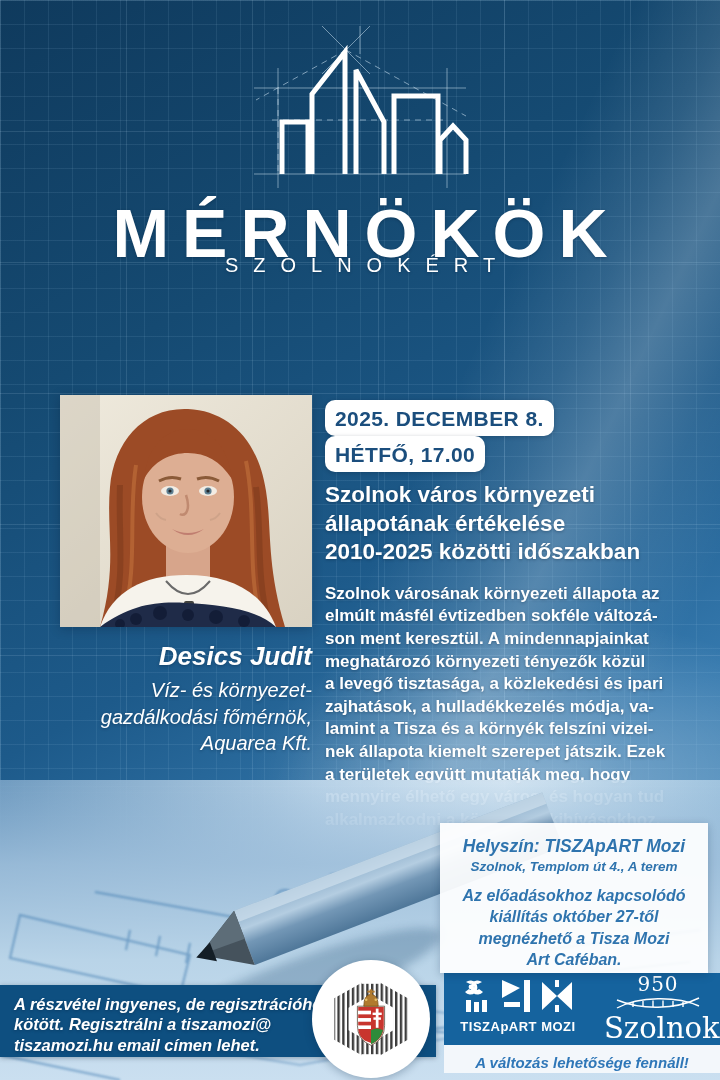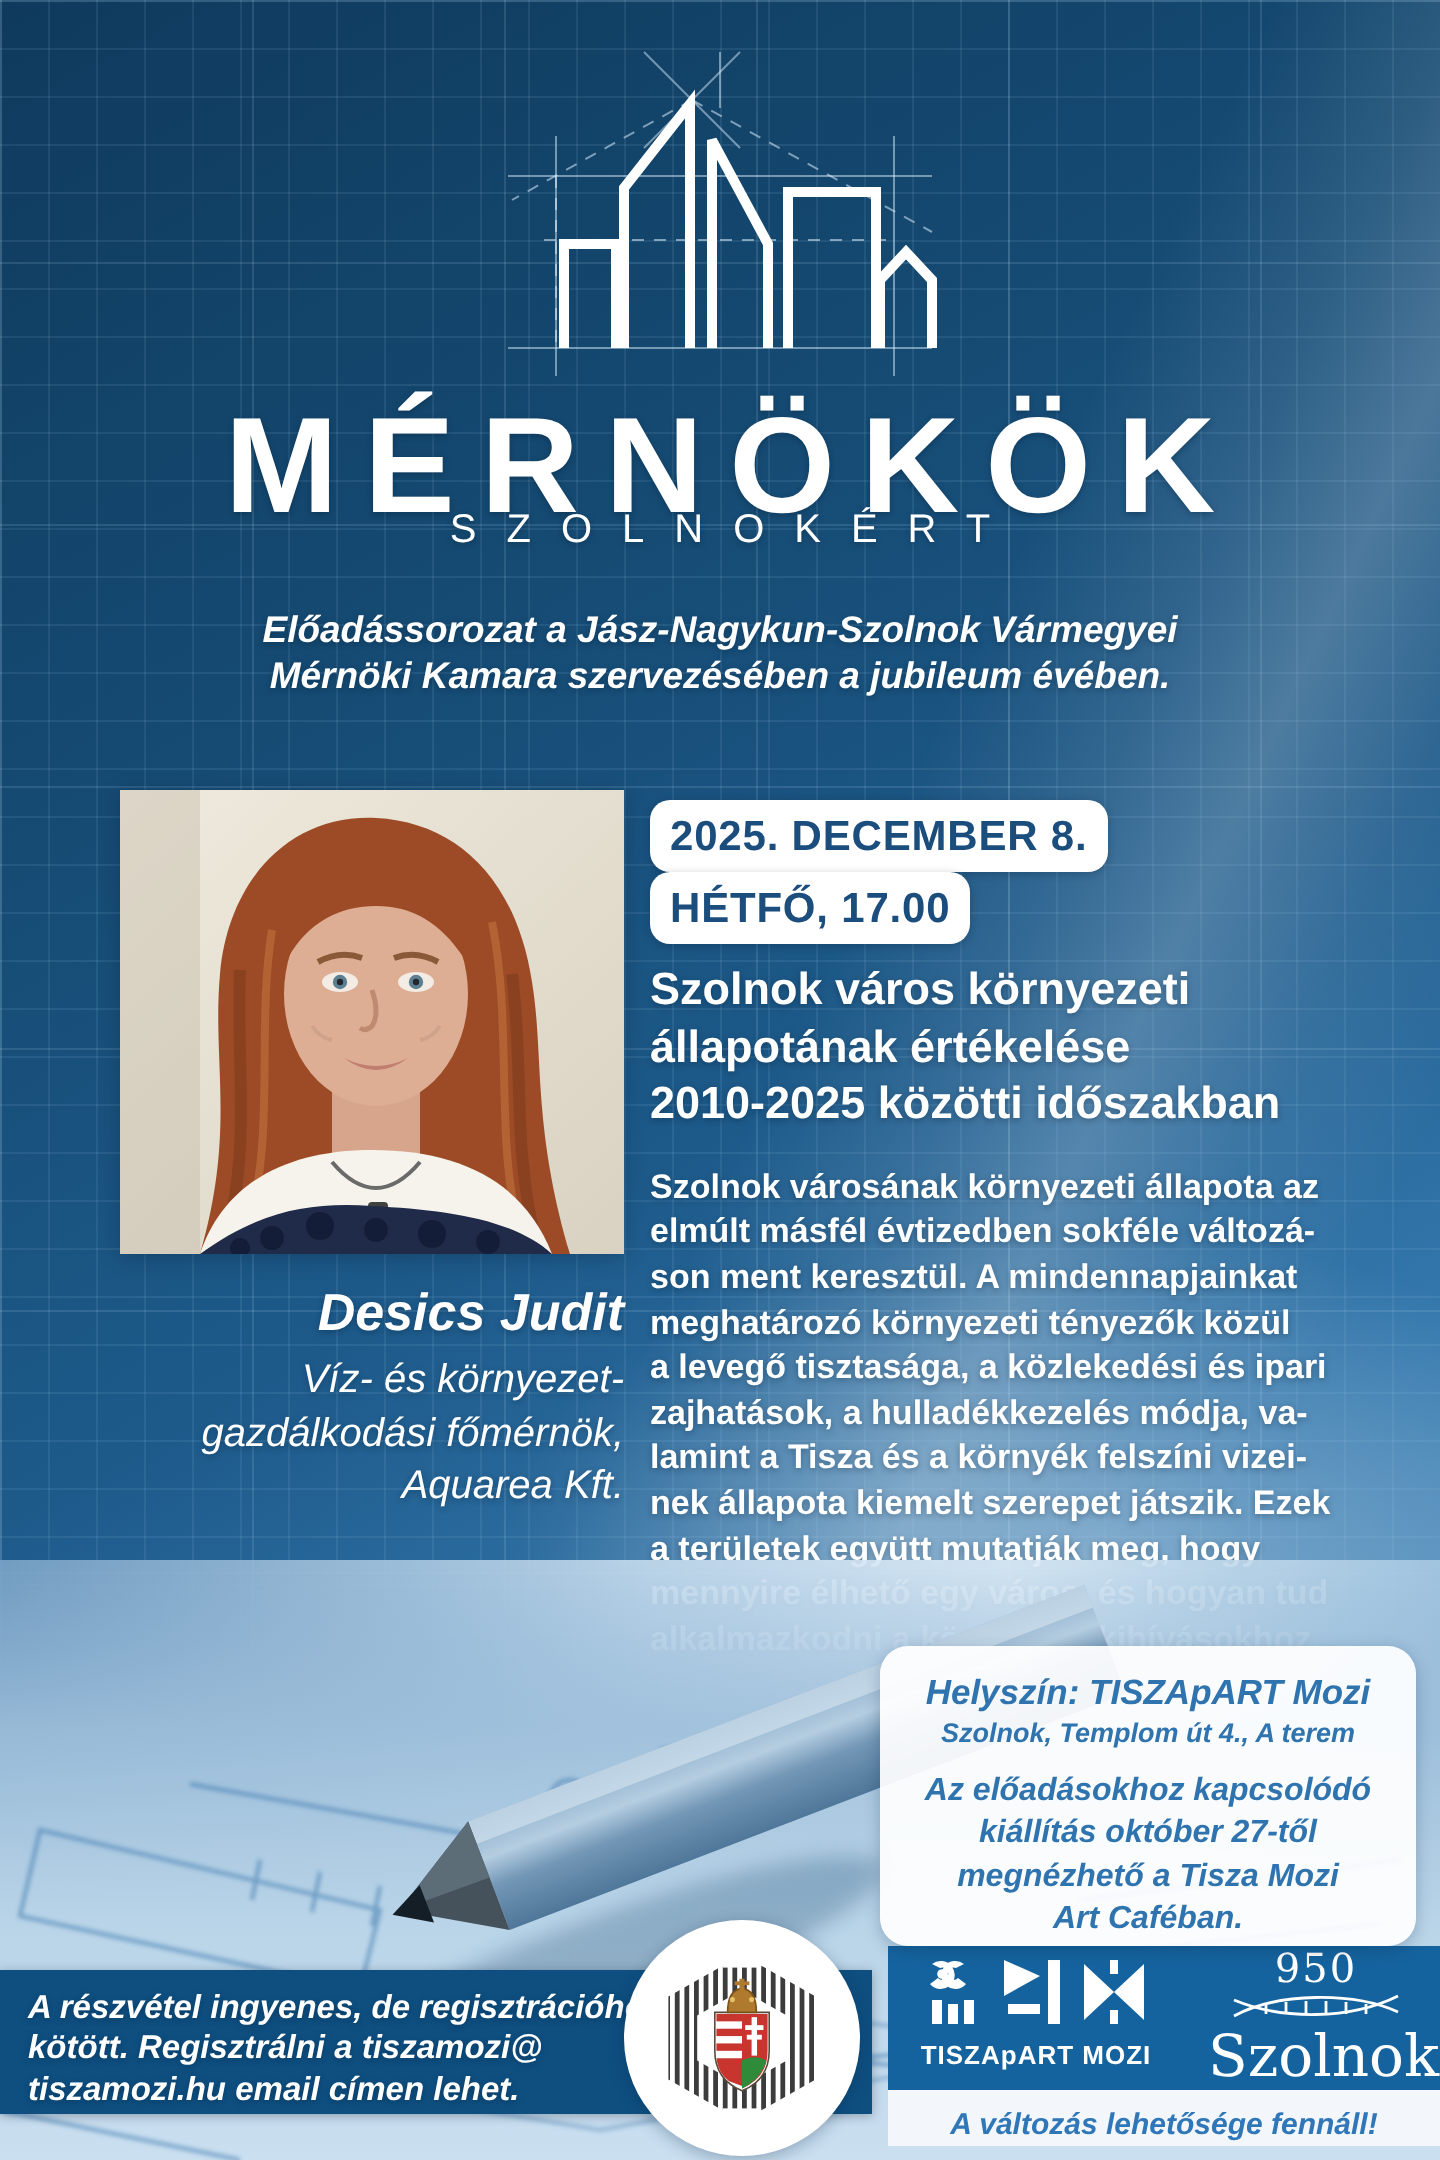--- a/index.html
+++ b/index.html
@@ -41,21 +41,21 @@
   
   .event{position:absolute;left:325px;top:400px;width:386px;}
   .badge{display:inline-block;background:#fff;color:var(--badge-text,#1b4e7d);
     font-weight:800;font-size:21px;line-height:1;padding:8px 10px 7px;letter-spacing:.4px;
     box-shadow:0 1px 4px rgba(0,20,40,.25);border-radius:10px;}
   .event-title{margin-top:9px;font-weight:800;font-size:22.5px;line-height:1.27;white-space:pre-line;}
   .event-desc{margin-top:16px;font-weight:600;font-size:17px;line-height:1.33;white-space:pre-line;}
   
   .venue-card{position:absolute;left:440px;top:823px;width:268px;height:150px;box-sizing:border-box;
     background:rgba(255,255,255,.93);text-align:center;color:var(--venue-text,#2f74ae);
-    padding-top:13px;box-shadow:0 2px 8px rgba(10,40,70,.25);z-index:6;border-radius:14px;}
+    padding-top:13px;box-shadow:0 2px 8px rgba(10,40,70,.25);z-index:6;}
   .venue-heading{font-style:italic;font-weight:700;font-size:17.5px;}
   .venue-address{font-style:italic;font-weight:600;font-size:13.5px;margin-top:2px;}
   .venue-note{font-style:italic;font-weight:600;font-size:16px;line-height:1.33;margin-top:11px;white-space:pre-line;}
   
   .blueprint-band{position:absolute;left:0;bottom:0;width:720px;height:300px;z-index:3;}
   
   .registration-bar{position:absolute;left:0;top:985px;width:436px;height:72px;
     background:var(--bar,#0e4f80);z-index:5;box-shadow:0 1px 5px rgba(0,20,40,.3);}
   .registration-text{font-style:italic;font-weight:600;font-size:16.5px;line-height:1.23;
     padding:9px 0 0 14px;white-space:pre-line;}
@@ -160,22 +160,20 @@
         <path d="M70,150 V70 L103,28 V150"></path>
         <path d="M114,150 V46 L142,98 V150"></path>
         <path d="M152,150 V72 H196 V150"></path>
         <path d="M198,150 V116 L211,102 L224,116 V150"></path>
       </g>
     </svg>
   </div>
 
   <div class="brand-title wh">MÉRNÖKÖK</div>
   <div class="brand-sub wh">SZOLNOKÉRT</div>
-  <div class="series-intro wh">Előadássorozat a Jász-Nagykun-Szolnok Vármegyei
-Mérnöki Kamara szervezésében a jubileum évében.</div>
 
   <div class="photo">
     <svg width="252" height="232" viewBox="0 0 252 232">
       <defs>
         <linearGradient id="pbg" x1="0" y1="0" x2="1" y2="1">
           <stop offset="0" stop-color="#efeadd"></stop>
           <stop offset="1" stop-color="#d9d2c2"></stop>
         </linearGradient>
       </defs>
       <rect width="252" height="232" fill="url(#pbg)"></rect>

